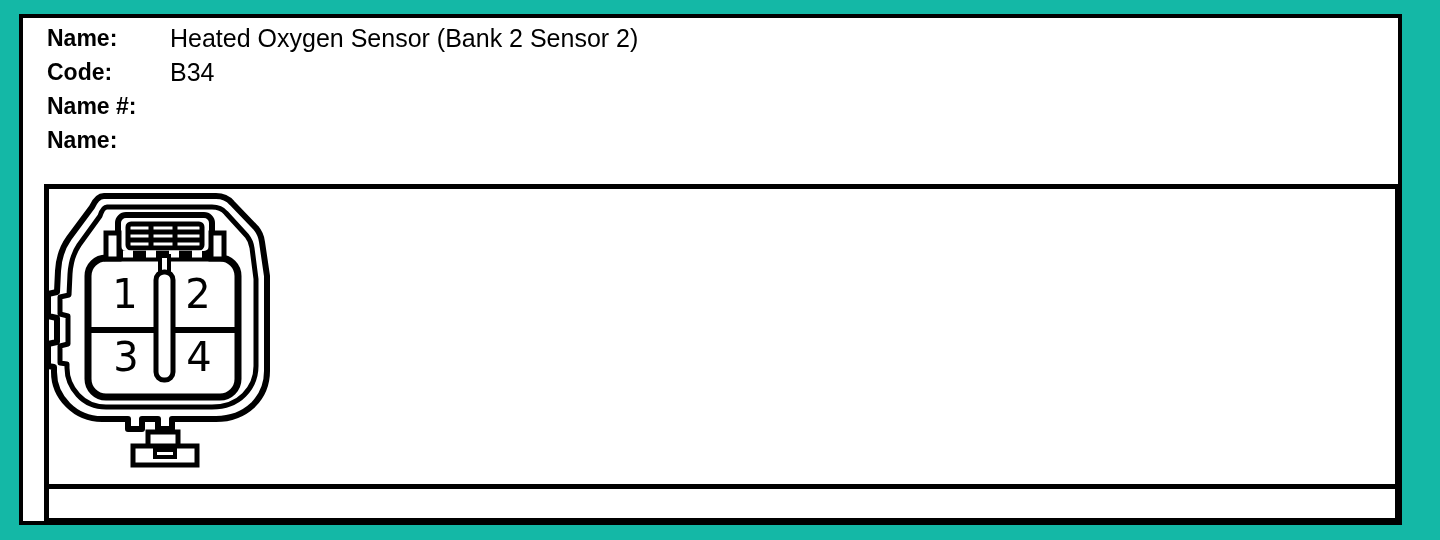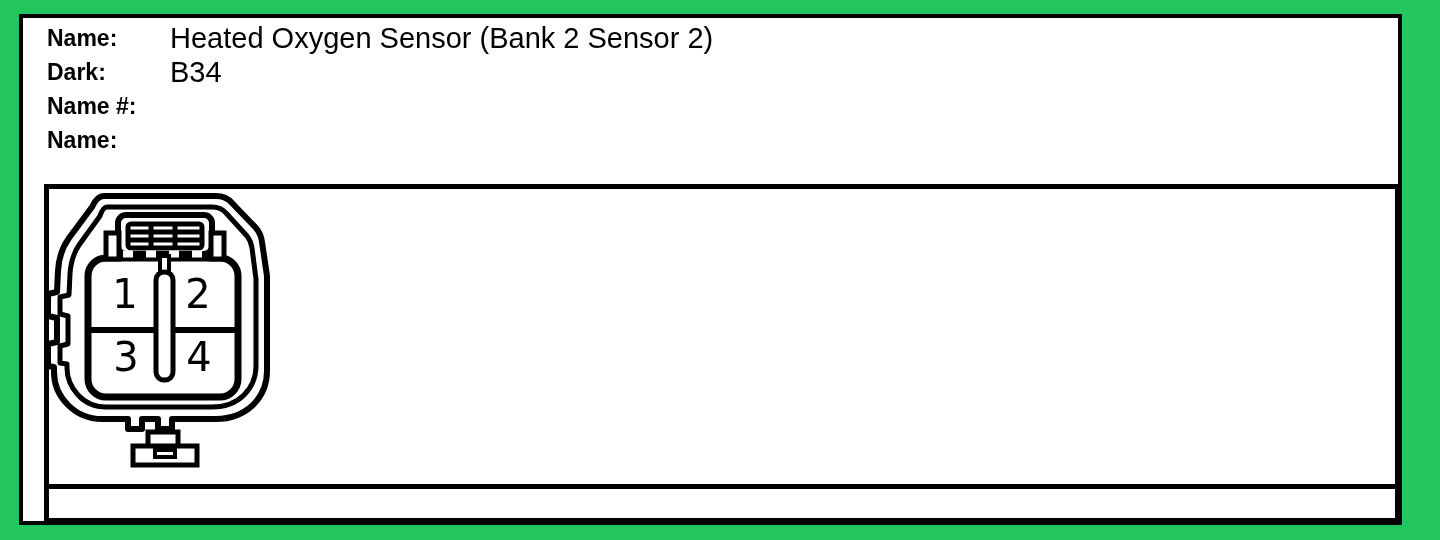--- a/index.html
+++ b/index.html
@@ -5,21 +5,21 @@
   html, body {
     margin: 0;
     padding: 0;
     background: #ffffff;
     font-family: "Liberation Sans", "DejaVu Sans", sans-serif;
   }
   .page {
     position: relative;
     width: 1440px;
     height: 540px;
-    background: #22c55e;
+    background: #14b8a6;
     overflow: hidden;
     color: #000000;
   }
   .outer-frame {
     position: absolute;
     left: 19px;
     top: 14px;
     width: 1383px;
     height: 511px;
     border: 4px solid #000000;
@@ -40,21 +40,21 @@
   }
   .meta-label {
     display: inline-block;
     width: 123px;
     font-size: 23px;
     font-weight: bold;
     letter-spacing: 0px;
   }
   .meta-value {
     display: inline-block;
-    font-size: 29px;
+    font-size: 25px;
     font-weight: normal;
   }
   .diagram-panel {
     position: absolute;
     left: 44px;
     top: 184px;
     width: 1356px;
     height: 305px;
     border: 5px solid #000000;
     box-sizing: border-box;
@@ -92,21 +92,21 @@
 <div class="page">
 
   <div class="outer-frame"></div>
 
   <div class="meta-block">
     <div class="meta-row">
       <span class="meta-label">Name:</span>
       <span class="meta-value">Heated Oxygen Sensor (Bank 2 Sensor 2)</span>
     </div>
     <div class="meta-row">
-      <span class="meta-label">Dark:</span>
+      <span class="meta-label">Code:</span>
       <span class="meta-value">B34</span>
     </div>
     <div class="meta-row">
       <span class="meta-label">Name #:</span>
     </div>
     <div class="meta-row">
       <span class="meta-label">Name:</span>
     </div>
   </div>
 

